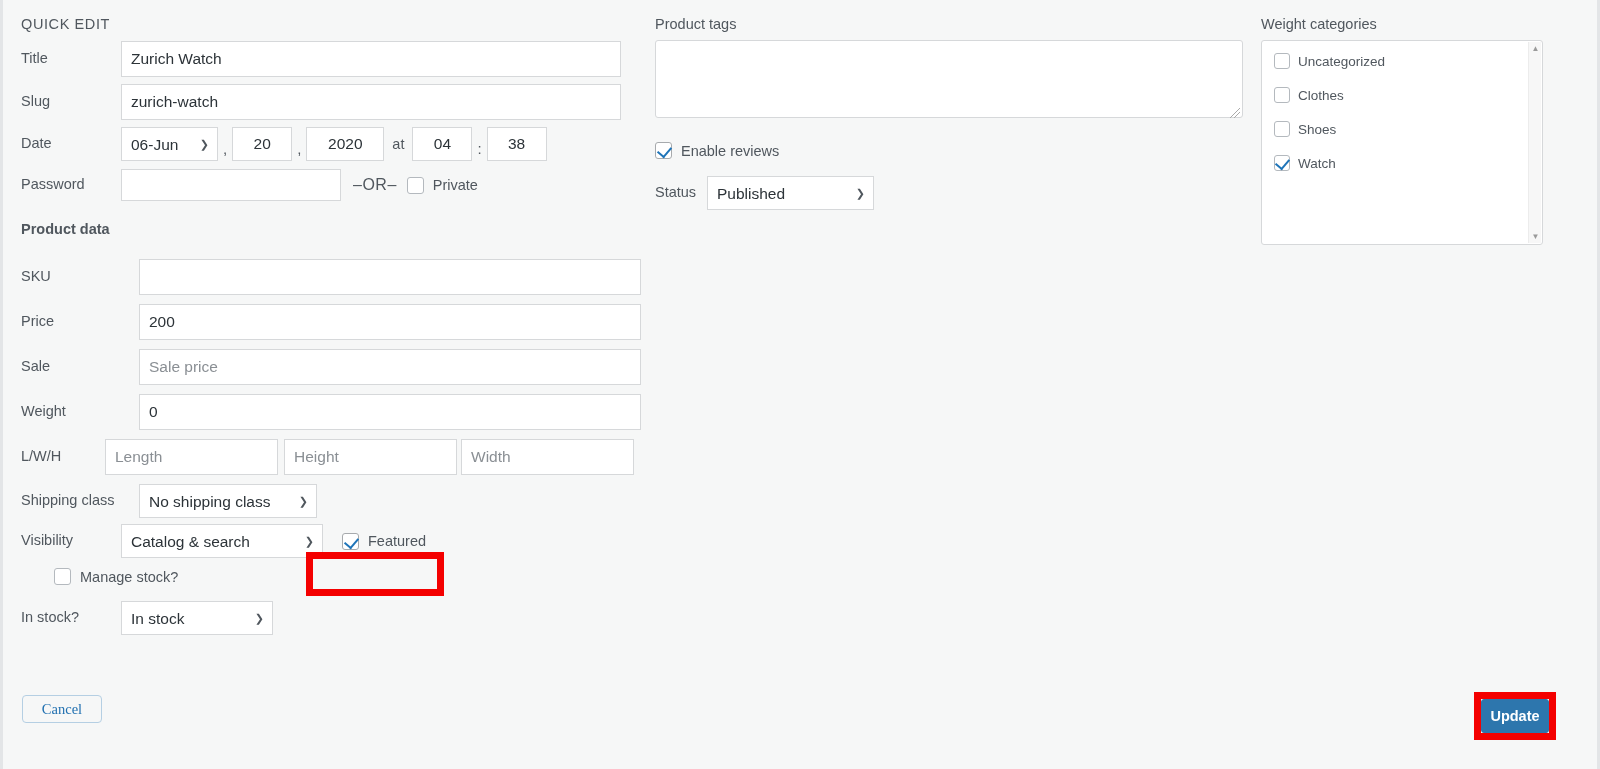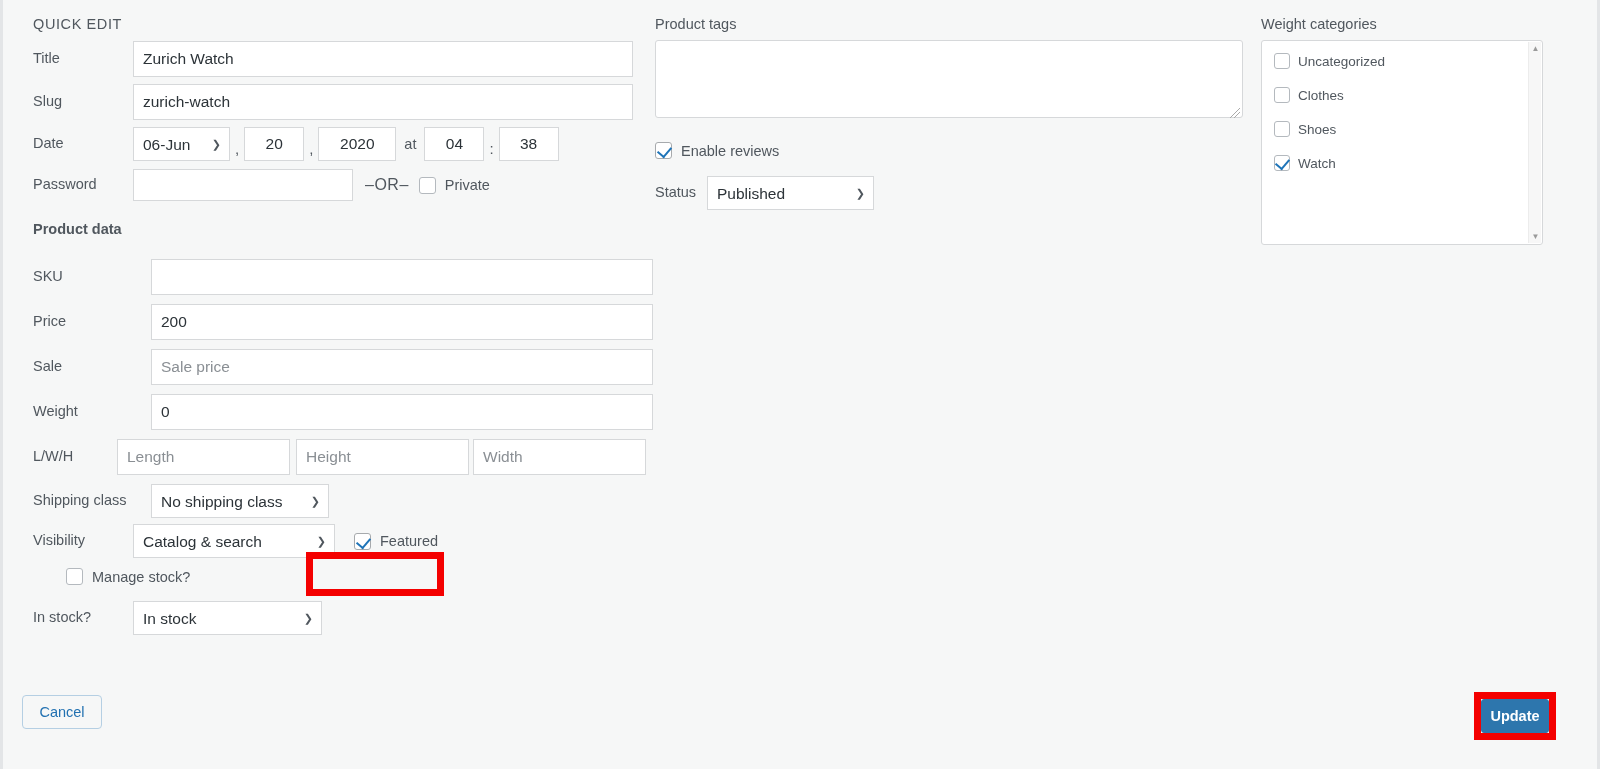--- a/index.html
+++ b/index.html
@@ -14,21 +14,21 @@
     position:relative;
   }
   .page {
     position:absolute; inset:0;
     background:#f6f7f7;
     border-left:3px solid #e3e5e7;
     border-right:3px solid #e3e5e7;
   }
 
   
-  .col-left   { position:absolute; left:18px;   top:0;  width:620px;margin-left:12px; }
+  .col-left   { position:absolute; left:18px;   top:0;  width:620px; }
   .col-mid    { position:absolute; left:652px;  top:0;  width:590px; }
   .col-right  { position:absolute; left:1258px; top:0;  width:310px; }
 
   .legend {
     font-size:14.5px; letter-spacing:.6px; color:#50575e;
     padding-top:16px; padding-bottom:9px;
   }
   .legend.bold { font-weight:bold; letter-spacing:0; }
 
   
@@ -67,21 +67,21 @@
     cursor:pointer;
   }
   .sel-wrap { position:relative; display:inline-block; }
   .sel-wrap .chev {
     position:absolute; right:9px; top:50%; transform:translateY(-50%);
     pointer-events:none; color:#50575e; font-size:11px; line-height:1;
   }
   .sel-month { width:97px; }
   .sel-ship  { width:178px; }
   .sel-vis   { width:202px; }
-  .sel-stock { width:189px; }
+  .sel-stock { width:152px; }
   .sel-status{ width:167px; }
 
   .sep { font-size:15px; color:#50575e; margin:0 5px; padding-top:8px; }
   .at  { font-size:14.5px; color:#50575e; margin:0 8px; }
   .or  { font-size:16px; color:#50575e; margin:0 10px 0 12px; letter-spacing:.5px;}
 
   
   .cb {
     width:17px; height:17px; border:1px solid #b4b9be; border-radius:3px;
     background:#fff; display:inline-block; position:relative;
@@ -138,24 +138,24 @@
   .sc-arrow {
     position:absolute; left:0; width:13px; height:13px;
     color:#9a9a9a; font-size:8px; text-align:center; line-height:13px;
   }
   .sc-arrow.up { top:0; }
   .sc-arrow.down { bottom:0; }
 
   
   .btn-cancel {
     position:absolute; left:19px; top:695px;
-    width:80px; height:34px;
+    width:80px; height:28px;
     background:#f6f7f7; color:#2271b1;
     border:1px solid #b5cfe3; border-radius:4px;
-    font-size:14.5px; font-family:Liberation Sans, sans-serif;
+    font-size:14.5px; font-family:Liberation Serif, serif;
     cursor:pointer;
     text-align:center;
   }
   .btn-update {
     width:68px; height:34px;
     background:#2d76ad; color:#fff;
     border:1px solid #2d76ad; border-radius:3px;
     font-size:14.5px; font-weight:bold;
     font-family:"Liberation Sans", sans-serif;
     cursor:pointer;

